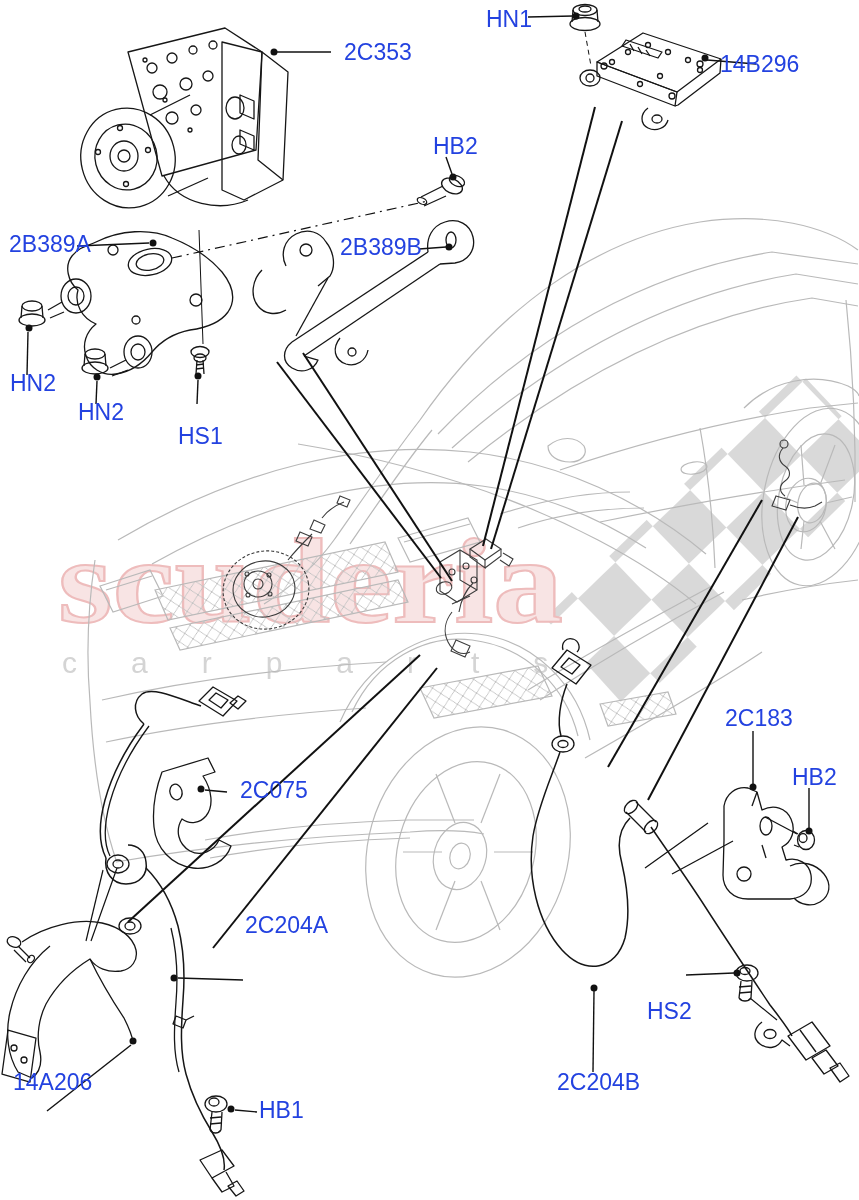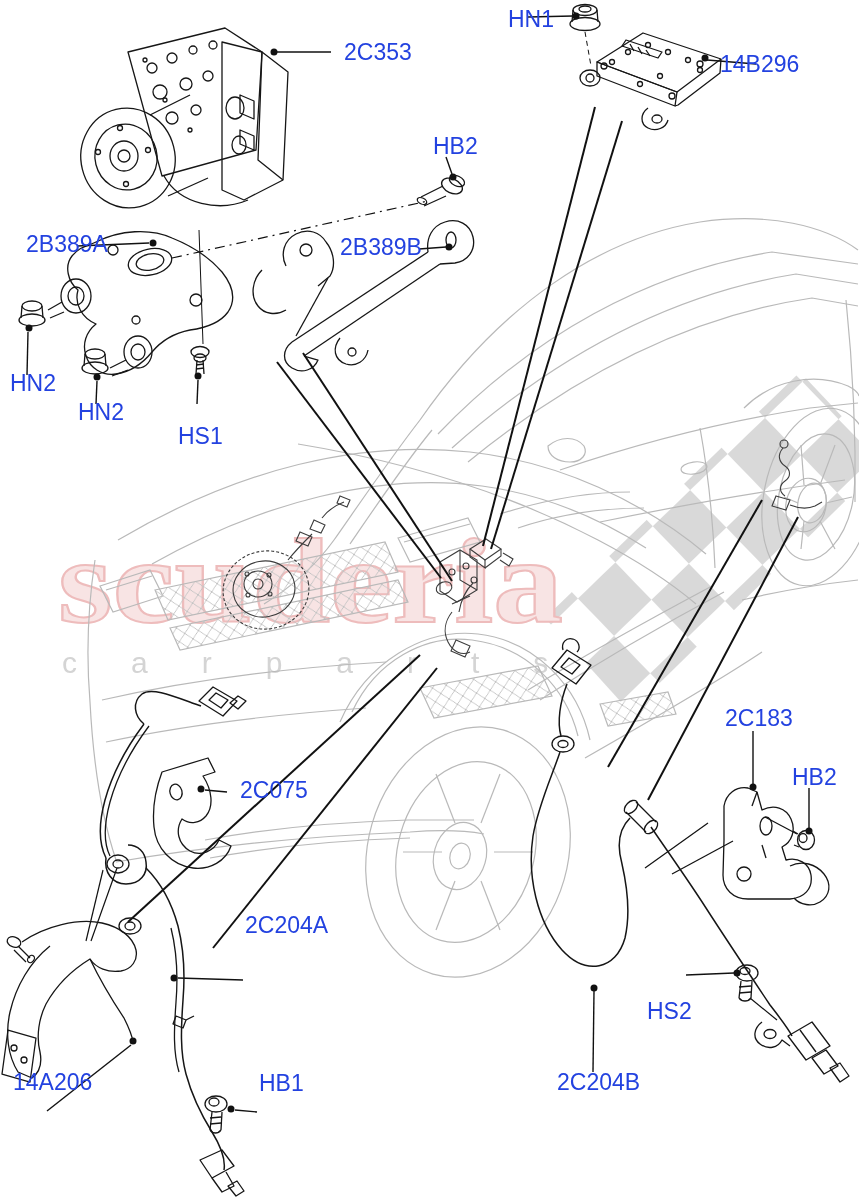--- a/index.html
+++ b/index.html
@@ -432,30 +432,30 @@
     <g>
       <ellipse cx="806" cy="840" rx="8.5" ry="9.5"></ellipse>
       <ellipse cx="803" cy="838" rx="4" ry="4.5"></ellipse>
       <line x1="798" y1="834" x2="793" y2="831"></line>
           <line x1="799" y1="847" x2="794" y2="845"></line>
     </g>
   </g>
 </svg>
 
 <div class="plabel" style="left:344px;top:41px">2C353</div>
-<div class="plabel" style="left:508px;top:8px">HN1</div>
+<div class="plabel" style="left:486px;top:8px">HN1</div>
 <div class="plabel" style="left:720px;top:53px">14B296</div>
 <div class="plabel" style="left:433px;top:135px">HB2</div>
-<div class="plabel" style="left:26px;top:233px">2B389A</div>
+<div class="plabel" style="left:9px;top:233px">2B389A</div>
 <div class="plabel" style="left:340px;top:236px">2B389B</div>
 <div class="plabel" style="left:10px;top:372px">HN2</div>
 <div class="plabel" style="left:78px;top:401px">HN2</div>
 <div class="plabel" style="left:178px;top:425px">HS1</div>
 <div class="plabel" style="left:240px;top:779px">2C075</div>
 <div class="plabel" style="left:725px;top:707px">2C183</div>
 <div class="plabel" style="left:792px;top:766px">HB2</div>
 <div class="plabel" style="left:245px;top:914px">2C204A</div>
 <div class="plabel" style="left:647px;top:1000px">HS2</div>
 <div class="plabel" style="left:557px;top:1071px">2C204B</div>
 <div class="plabel" style="left:13px;top:1071px">14A206</div>
-<div class="plabel" style="left:259px;top:1072px">HB1</div>
+<div class="plabel" style="left:259px;top:1099px">HB1</div>
 
 </div>
 
 </body></html>

